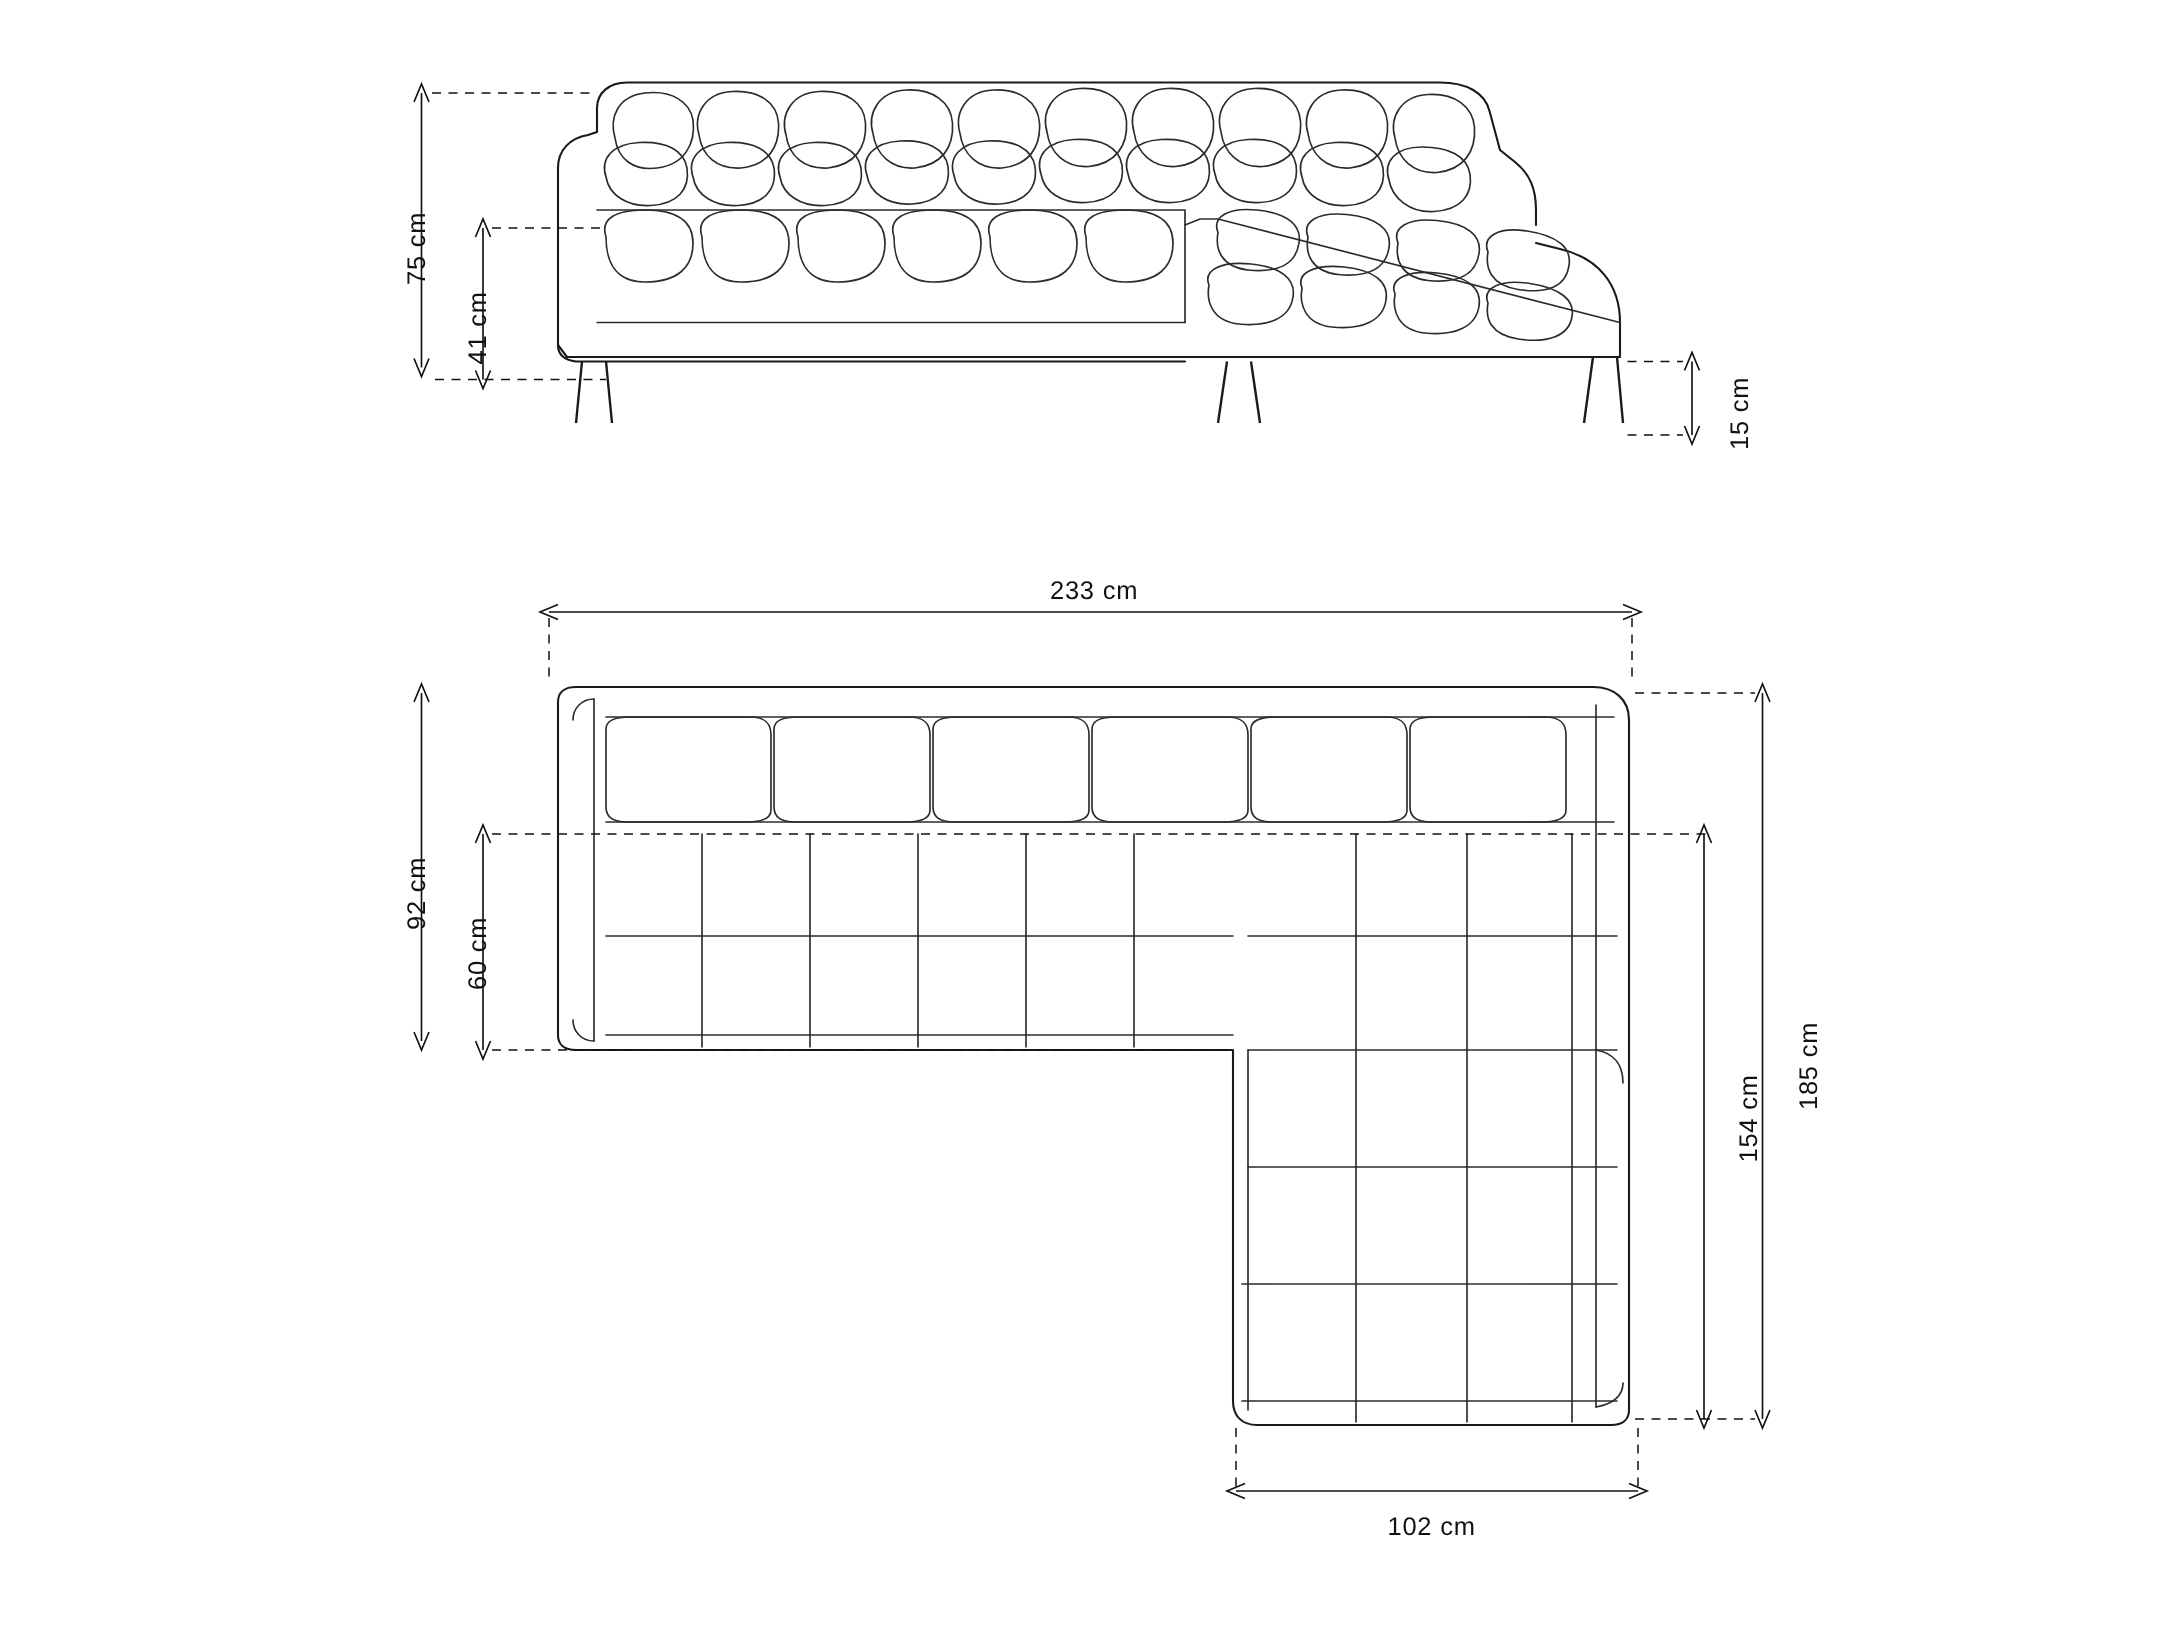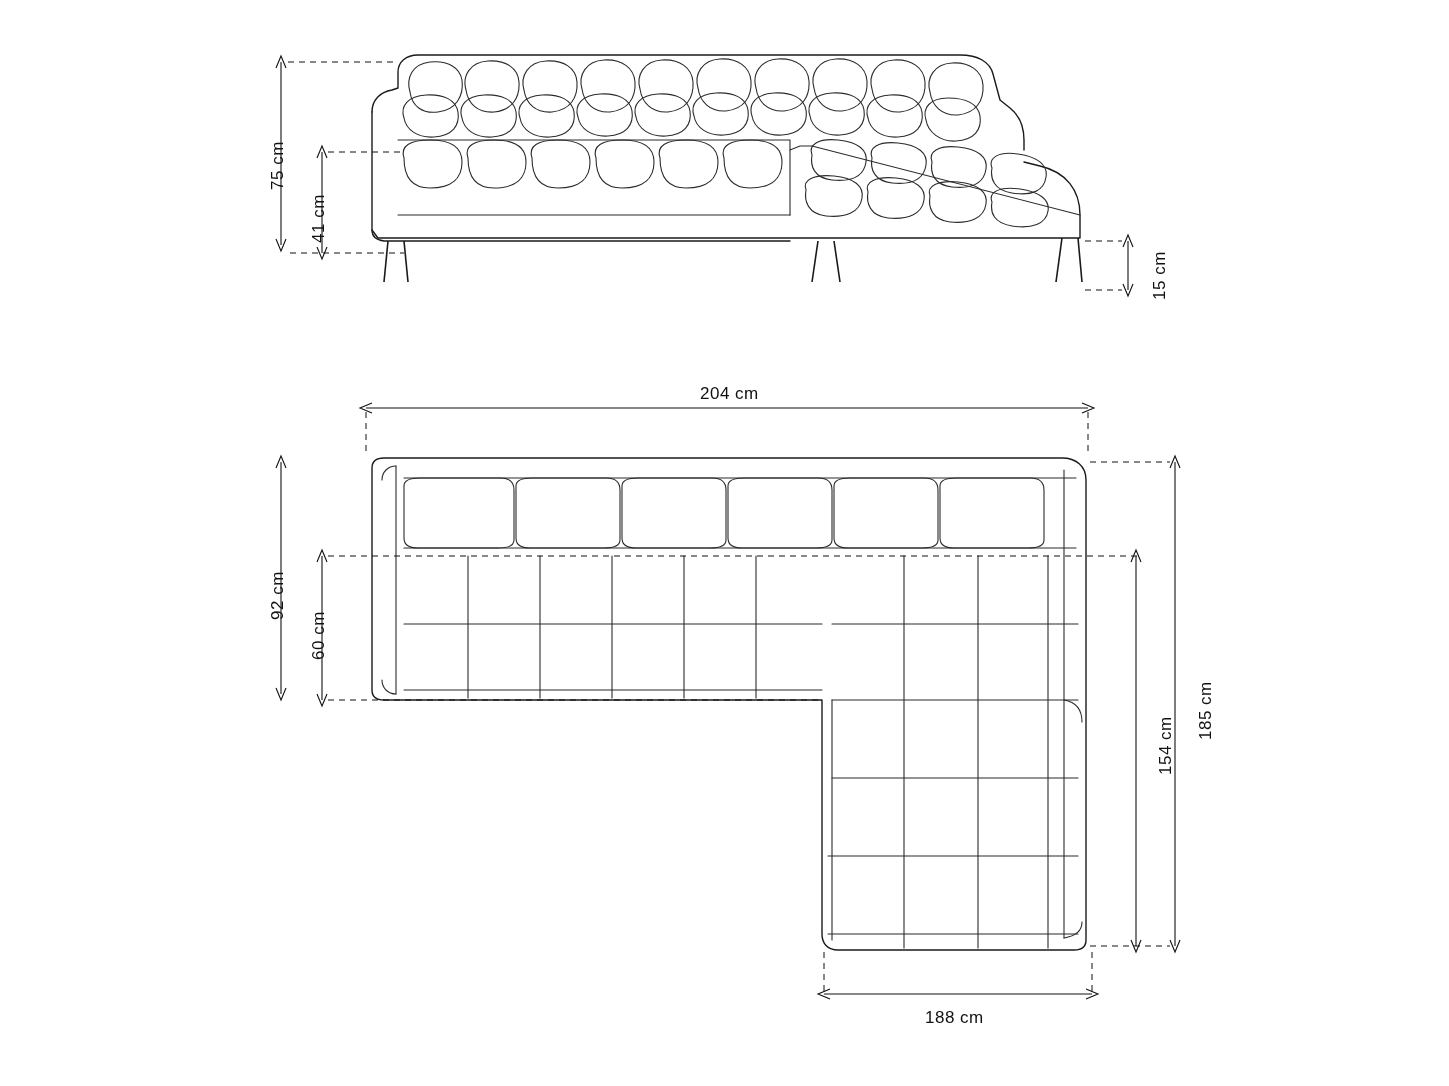--- a/index.html
+++ b/index.html
@@ -252,25 +252,25 @@
       <path class="extline" d="M1092,952 L1092,992"></path>
     </g>
   </svg>
 
   <div class="dim-label vertical" style="left:268px; top:190px; transform: rotate(-90deg);">75 cm</div>
 
   <div class="dim-label vertical" style="left:309px; top:243px; transform: rotate(-90deg);">41 cm</div>
 
   <div class="dim-label vertical" style="left:1150px; top:300px; transform: rotate(-90deg);">15 cm</div>
 
-  <div class="dim-label" style="left:700px; top:384px;">204 cm</div>
+  <div class="dim-label" style="left:700px; top:384px;">233 cm</div>
 
   <div class="dim-label vertical" style="left:268px; top:620px; transform: rotate(-90deg);">92 cm</div>
 
   <div class="dim-label vertical" style="left:309px; top:660px; transform: rotate(-90deg);">60 cm</div>
 
   <div class="dim-label vertical" style="left:1196px; top:740px; transform: rotate(-90deg);">185 cm</div>
 
   <div class="dim-label vertical" style="left:1156px; top:775px; transform: rotate(-90deg);">154 cm</div>
 
-  <div class="dim-label" style="left:925px; top:1008px;">188 cm</div>
+  <div class="dim-label" style="left:925px; top:1008px;">102 cm</div>
 
 </div>
 
 </body></html>

